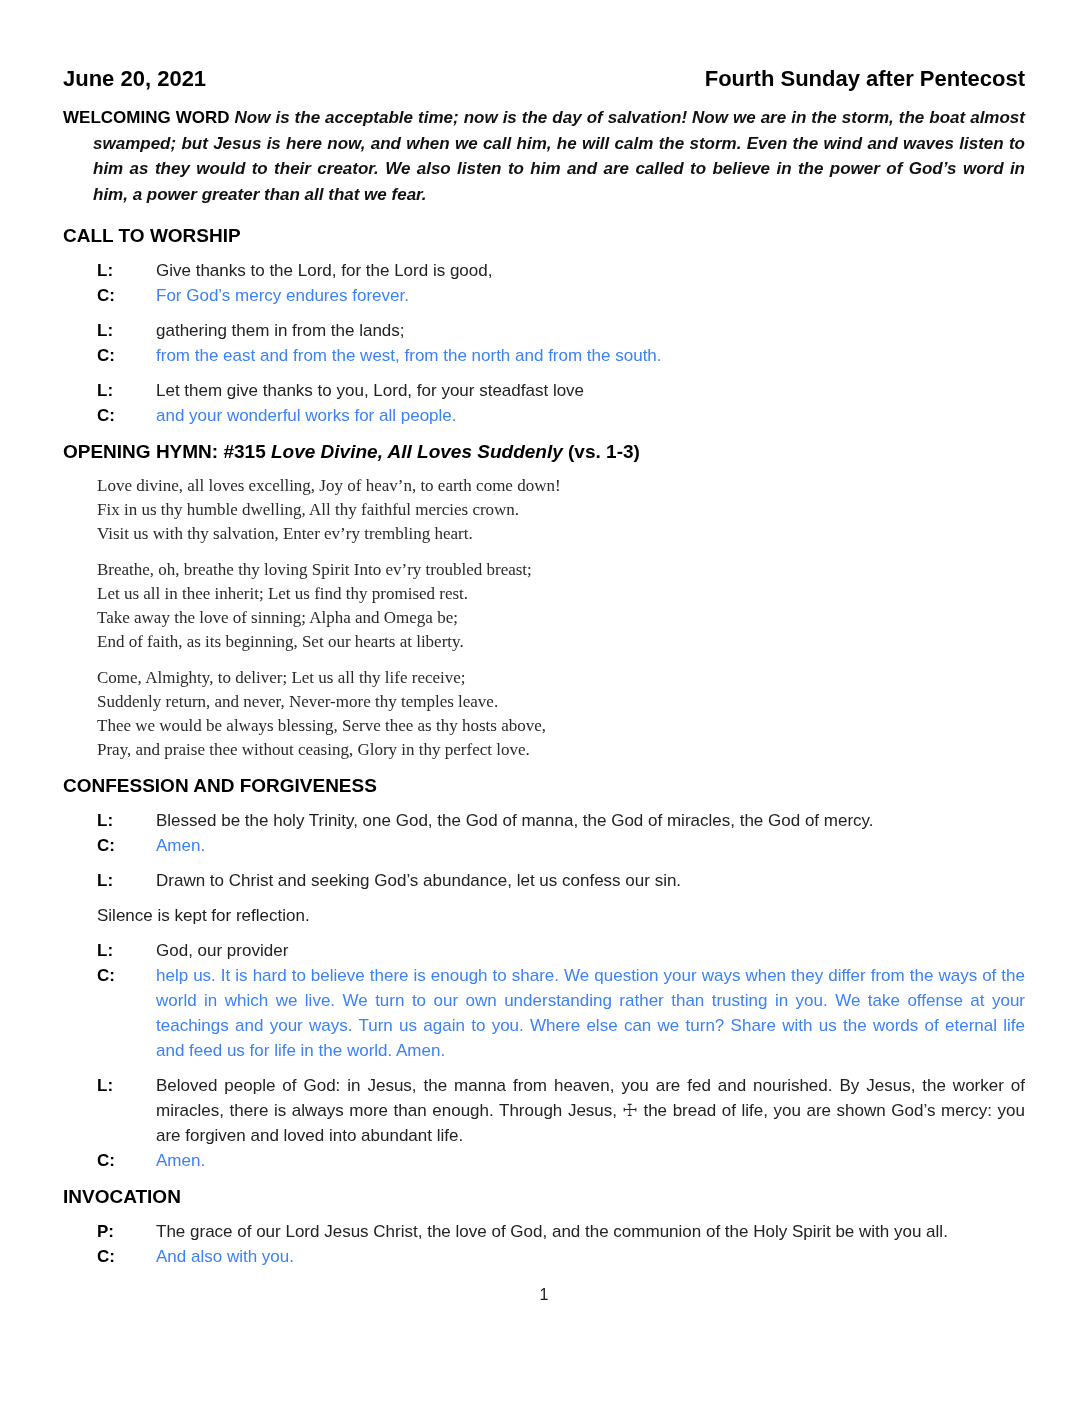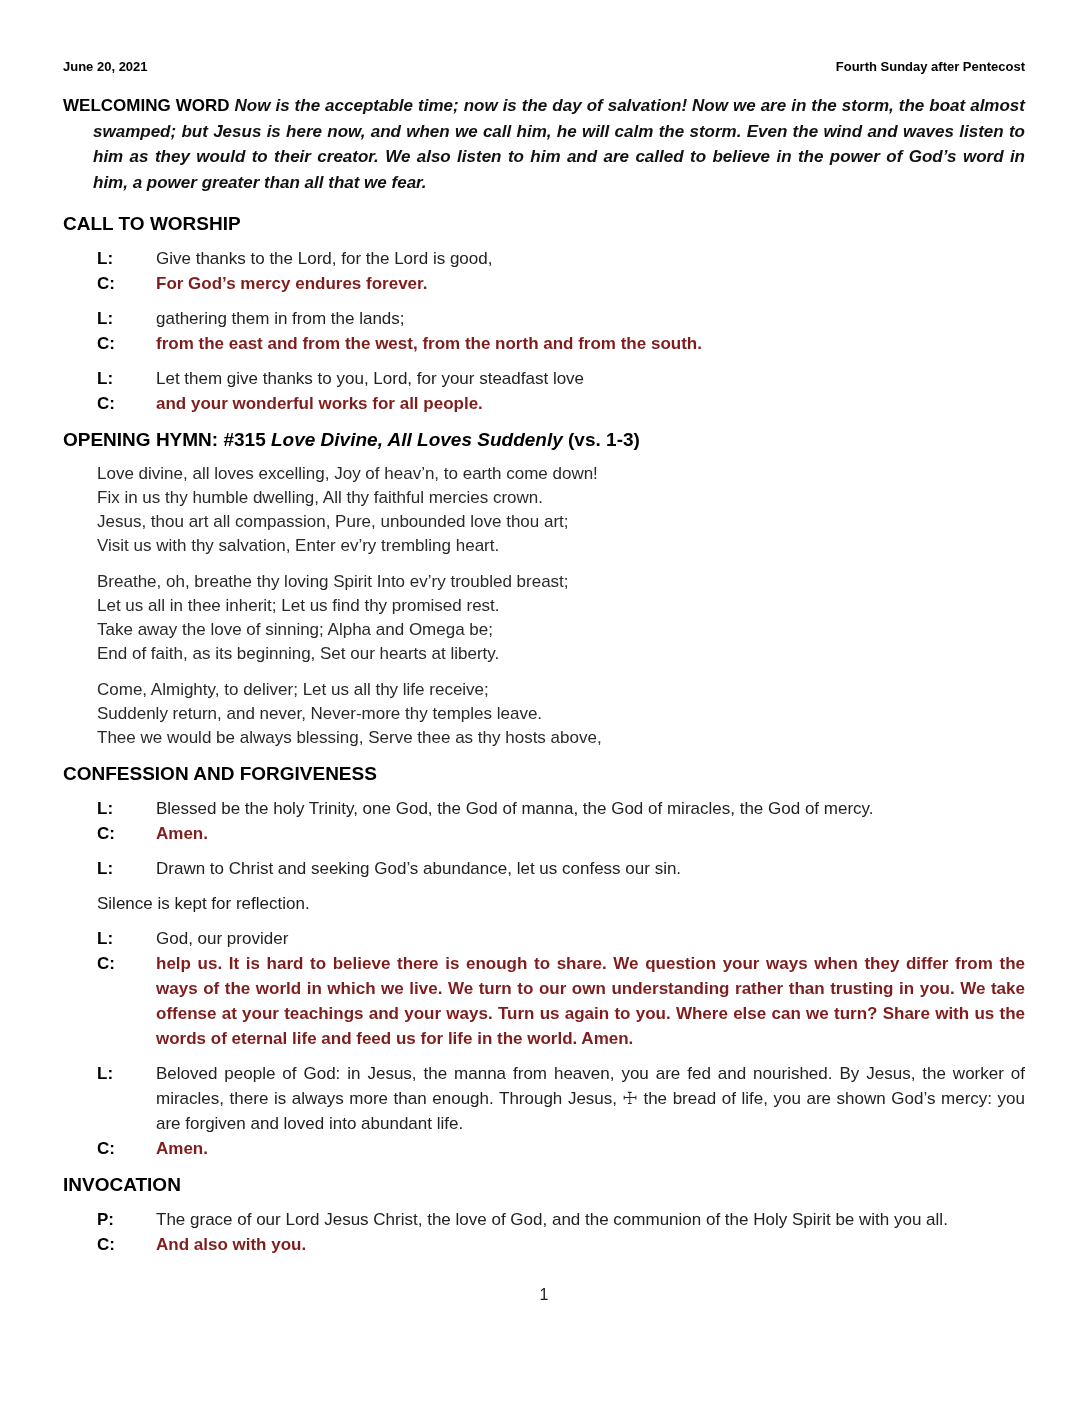--- a/index.html
+++ b/index.html
@@ -10,21 +10,21 @@
     background:#ffffff;
     box-sizing:border-box;
     padding:55px 63px 0 63px;
     font-family:"Liberation Sans","DejaVu Sans",sans-serif;
     font-size:17px;
     color:#1c1c1c;
     overflow:hidden;
   }
   .doc-header{
     display:flex;justify-content:space-between;align-items:baseline;
-    font-weight:bold;font-size:13px;color:#000;line-height:24px;
+    font-weight:bold;font-size:22px;color:#000;line-height:24px;margin-top:12px;
   }
   .ww{
     margin-top:14px;
     padding-left:30px;text-indent:-30px;
     line-height:25.5px;
     text-align:justify;
   }
   .ww-label{font-weight:bold;font-style:normal;color:#000;}
   .ww-text{font-weight:600;font-style:italic;color:#111;}
   .section-heading{
@@ -32,25 +32,25 @@
     font-weight:bold;font-size:19px;color:#000;line-height:24px;
   }
   .hymn-title{font-style:italic;}
   .group{margin-top:10px;}
   .versicle{display:flex;line-height:25px;}
   .speaker{
     flex:0 0 31px;margin-left:34px;
     font-weight:bold;color:#000;
   }
   .vtext{flex:1;color:#222;margin-left:28px;}
-  .response .vtext{font-weight:bold;color:#7f1d1d;}
+  .response .vtext{font-weight:normal;color:#3b82f6;}
   .justify .vtext{text-align:justify;}
   .verse{margin:12px 0 0 34px;line-height:24px;color:#2a2a2a;}
   .verse.first{margin-top:10px;}
-  .verse-line{white-space:nowrap;}
+  .verse-line{white-space:nowrap;font-family:Liberation Serif, serif;}
   .rubric{
     margin:10px 0 0 34px;line-height:25px;
     color:#1c1c1c;
   }
   .page-number{
     position:absolute;left:0;right:0;top:1286px;
     text-align:center;font-size:16px;color:#1c1c1c;
   }
 </style>
 </head>
@@ -98,35 +98,35 @@
       <span class="speaker">C:</span>
       <div class="vtext">and your wonderful works for all people.</div>
     </div>
   </div>
 
   <div class="section-heading"><span>OPENING HYMN: #315 </span><span class="hymn-title">Love Divine, All Loves Suddenly</span><span> (vs. 1-3)</span></div>
 
   <div class="verse first">
     <div class="verse-line">Love divine, all loves excelling, Joy of heav’n, to earth come down!</div>
     <div class="verse-line">Fix in us thy humble dwelling, All thy faithful mercies crown.</div>
-    <div class="verse-line">Jesus, thou art all compassion, Pure, unbounded love thou art;</div>
     <div class="verse-line">Visit us with thy salvation, Enter ev’ry trembling heart.</div>
   </div>
 
   <div class="verse">
     <div class="verse-line">Breathe, oh, breathe thy loving Spirit Into ev’ry troubled breast;</div>
     <div class="verse-line">Let us all in thee inherit; Let us find thy promised rest.</div>
     <div class="verse-line">Take away the love of sinning; Alpha and Omega be;</div>
     <div class="verse-line">End of faith, as its beginning, Set our hearts at liberty.</div>
   </div>
 
   <div class="verse">
     <div class="verse-line">Come, Almighty, to deliver; Let us all thy life receive;</div>
     <div class="verse-line">Suddenly return, and never, Never-more thy temples leave.</div>
     <div class="verse-line">Thee we would be always blessing, Serve thee as thy hosts above,</div>
+    <div class="verse-line">Pray, and praise thee without ceasing, Glory in thy perfect love.</div>
   </div>
 
   <div class="section-heading">CONFESSION AND FORGIVENESS</div>
 
   <div class="group">
     <div class="versicle">
       <span class="speaker">L:</span>
       <div class="vtext">Blessed be the holy Trinity, one God, the God of manna, the God of miracles, the God of mercy.</div>
     </div>
     <div class="versicle response">

